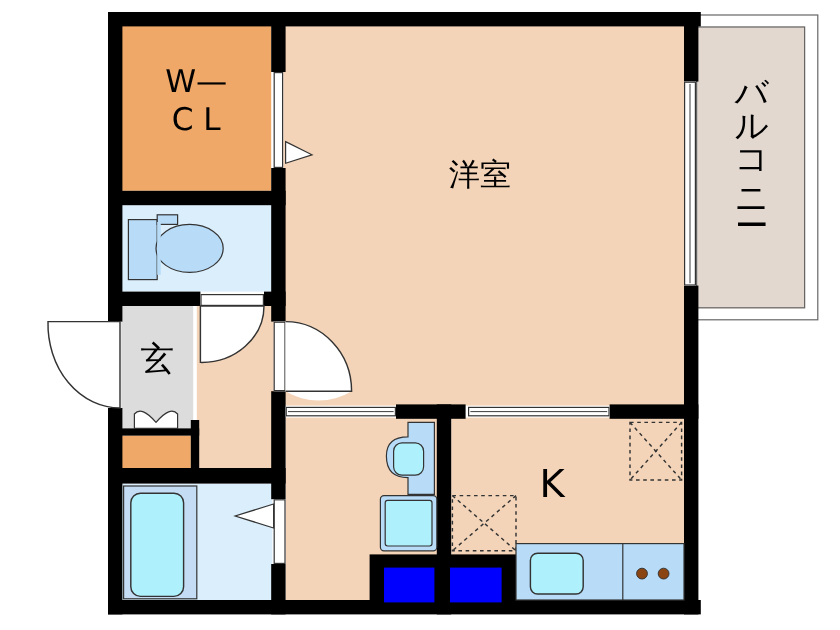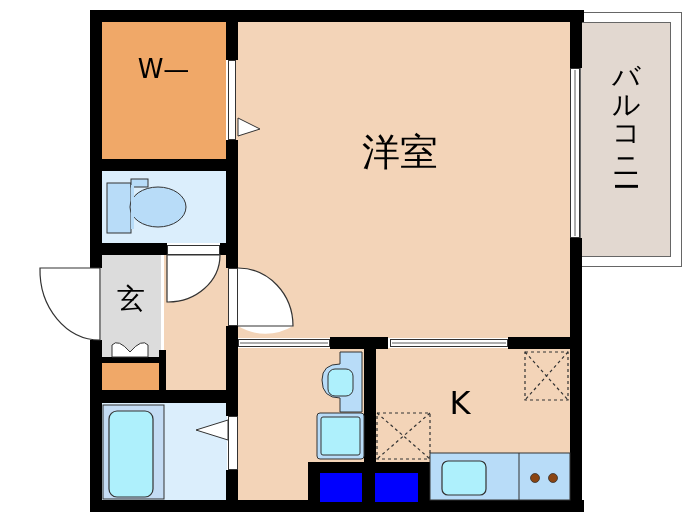--- a/index.html
+++ b/index.html
@@ -98,19 +98,20 @@
   <circle cx="535" cy="478" r="4.5" fill="#8b4513" stroke="#333" stroke-width="0.8"></circle>
   <circle cx="553" cy="478" r="4.5" fill="#8b4513" stroke="#333" stroke-width="0.8"></circle>
 
   <line x1="575" y1="70" x2="575" y2="236" stroke="#333" stroke-width="0.8"></line>
   <line x1="240" y1="343" x2="328" y2="343" stroke="#333" stroke-width="0.8"></line>
   <line x1="392" y1="343" x2="506" y2="343" stroke="#333" stroke-width="0.8"></line>
 </svg>
 
 <div class="label" style="left:101px;top:55px;width:125px;font-size:26px;">
   <div>W—</div>
+  <div style="margin-top:2px;">C L</div>
 </div>
-<div class="label" style="left:330px;top:132px;width:140px;font-size:38px;">
+<div class="label" style="left:330px;top:132px;width:140px;font-size:26px;">
   <div>洋室</div>
 </div>
 <div class="label" style="left:101px;top:284px;width:60px;font-size:28px;">玄</div>
 <div class="label" style="left:435px;top:386px;width:50px;font-size:32px;">K</div>
 <div class="label" style="left:580px;top:45px;width:91px;font-size:28px;writing-mode:vertical-rl;text-orientation:upright;height:190px;display:flex;align-items:center;">バルコニー</div>
 
 </body></html>

